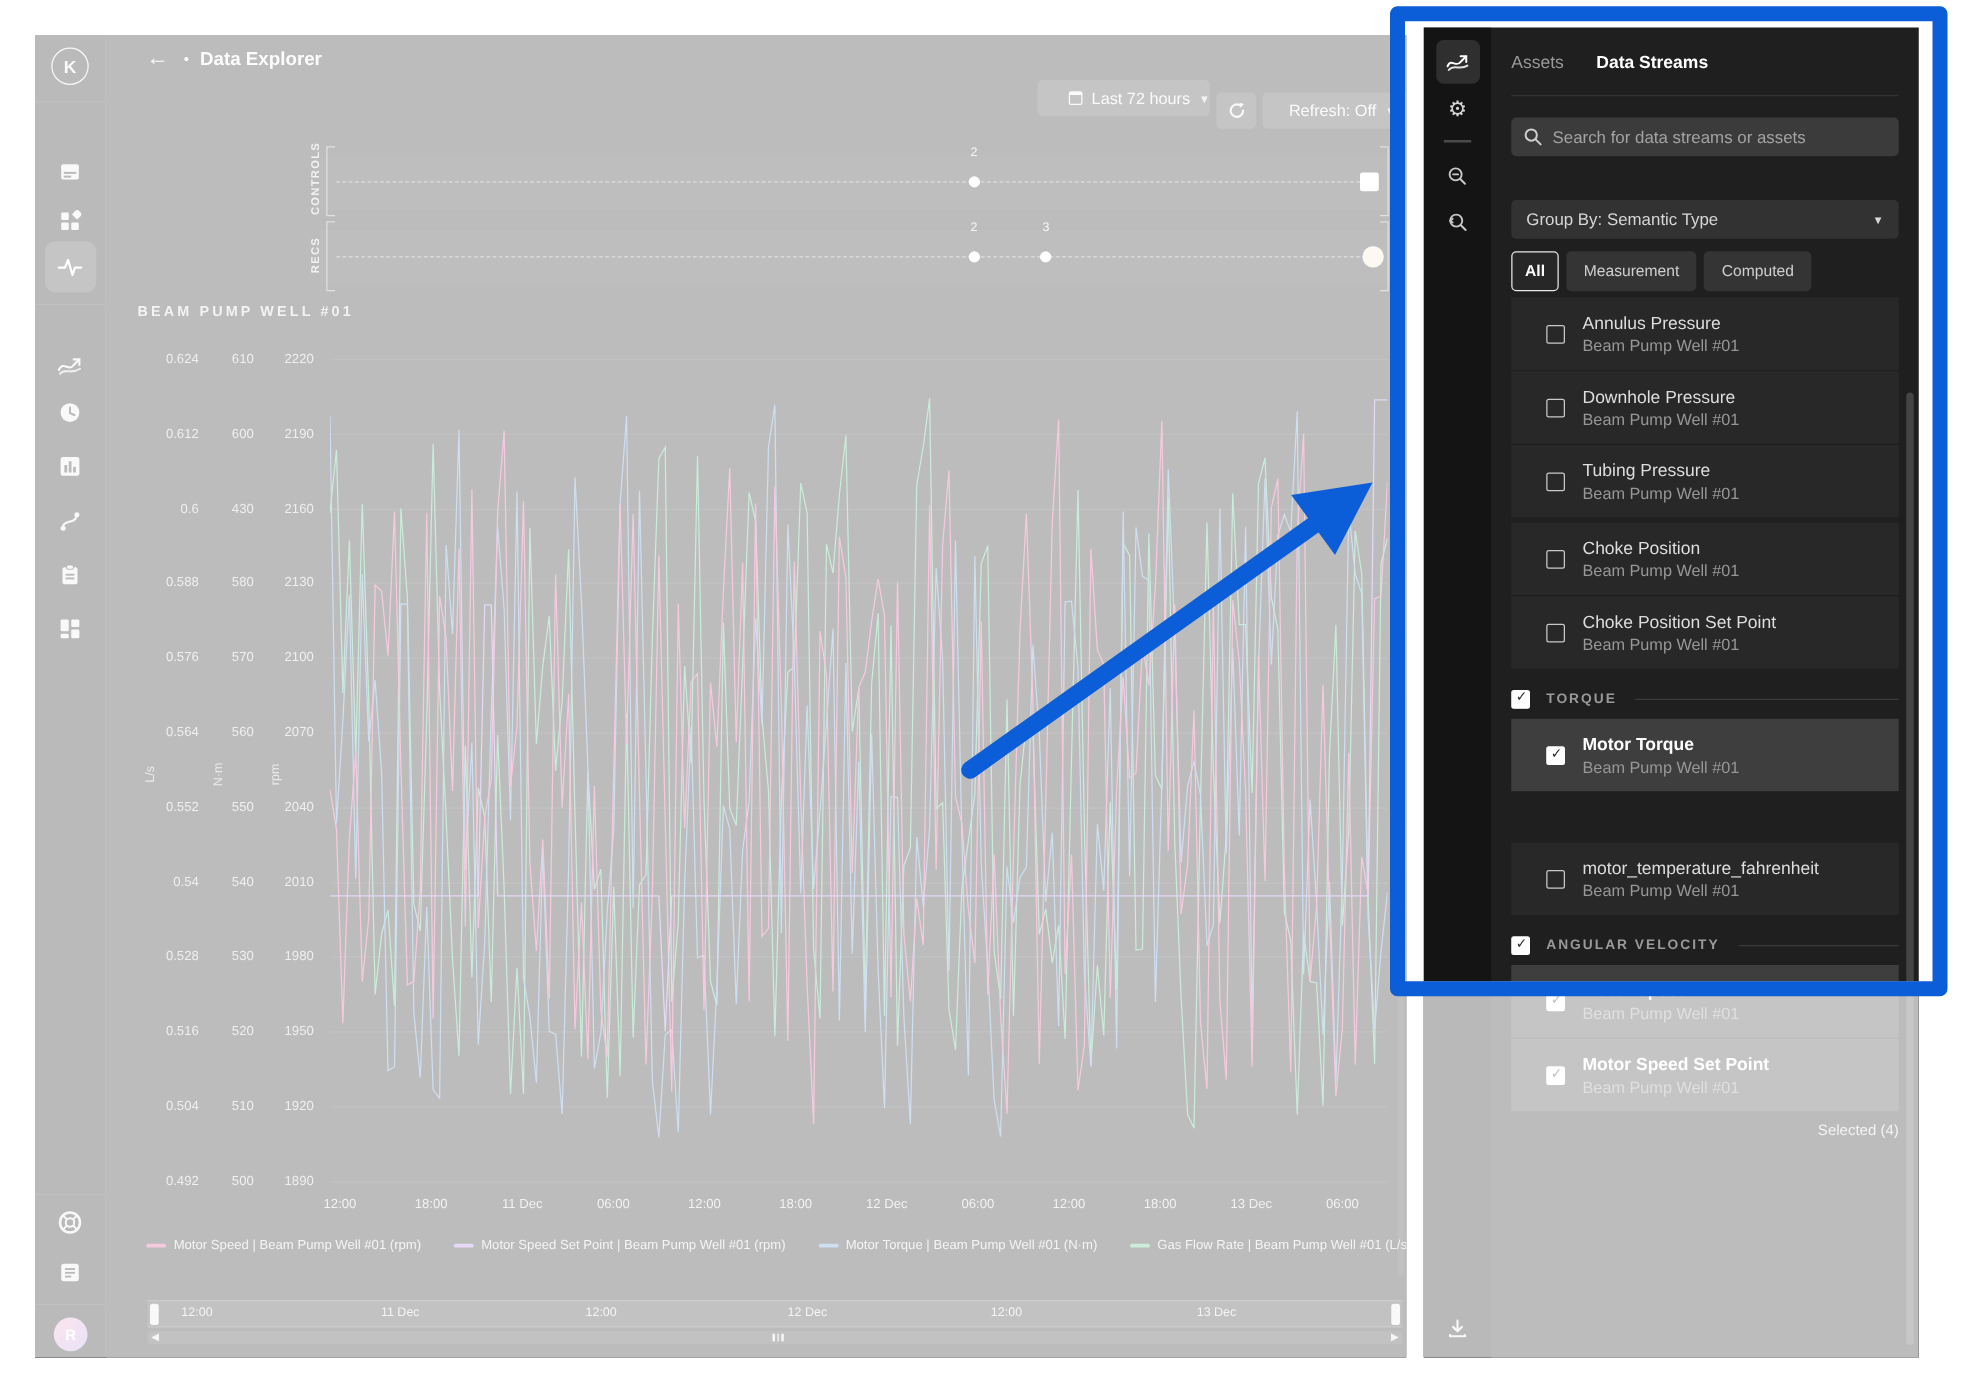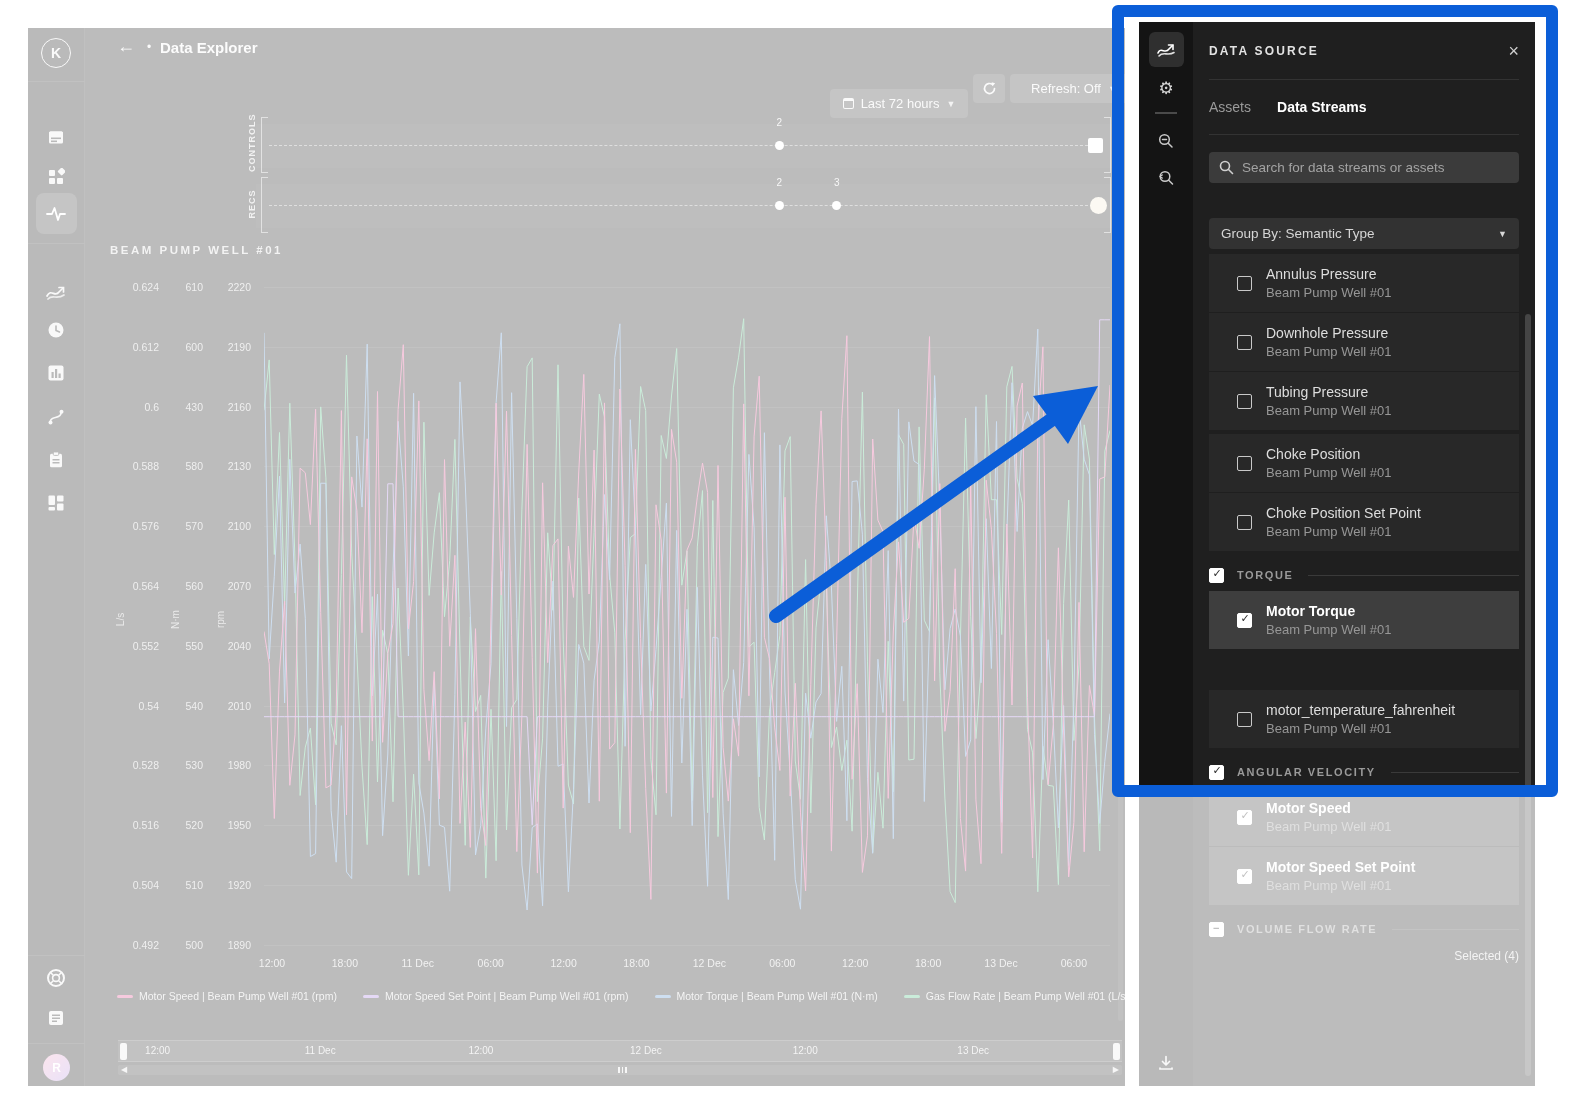--- a/index.html
+++ b/index.html
@@ -210,21 +210,21 @@
       <div class="sb-div" style="top:1015px"></div>
       <div class="avatar" style="top:1026px">R</div>
     </div>
 
     <div class="app-header">
       <div class="back">←</div>
       <div class="hdot">•</div>
       <div class="htitle">Data Explorer</div>
     </div>
 
-    <div class="btn" style="left:802px; top:61px; width:138px;">
+    <div class="btn" style="left:802px; top:36px; width:138px;justify-content:flex-end;">
       <span class="cal-glyph"></span>
       <span>Last 72 hours</span>
       <span class="chev">▼</span>
     </div>
     <div class="btn" style="left:945px; top:46px; width:32px;">
       <svg class="icon" width="15" height="15" viewBox="0 0 15 15">
           <path d="M12.5,7.5 A5,5 0 1 1 10.6,3.6" fill="none" stroke="#f0f0f0" stroke-width="1.7" stroke-linecap="round"></path>
           <polygon points="9.6,1.2 13.2,2.2 10.4,5.2" fill="#f0f0f0"></polygon>
         </svg>
     </div>
@@ -399,43 +399,44 @@
       </div>
       <div class="rail-ic" style="top:1041px">
         <svg class="icon" width="17" height="17" viewBox="0 0 17 17">
             <path d="M8.5,2 L8.5,10 M5,7 L8.5,10.5 L12,7" fill="none" stroke="#e6e6e6" stroke-width="1.7" stroke-linecap="round" stroke-linejoin="round"></path>
             <path d="M2.5,13.5 L2.5,14.5 L14.5,14.5 L14.5,13.5" fill="none" stroke="#e6e6e6" stroke-width="1.7" stroke-linecap="round"></path>
           </svg>
       </div>
     </div>
 
     <div class="panel-body">
-      <div class="p-header">
-        <span class="p-title">DATA SOURCE</span>
-        <span class="p-close">×</span>
-      </div>
 
       <div class="p-tabs">
         <span class="tab">Assets</span>
         <span class="tab active">Data Streams</span>
       </div>
 
       <div class="p-search">
         <svg class="icon" width="15" height="15" viewBox="0 0 15 15">
             <circle cx="6" cy="6" r="4.5" fill="none" stroke="#cfcfcf" stroke-width="1.6"></circle>
             <line x1="9.5" y1="9.5" x2="13.5" y2="13.5" stroke="#cfcfcf" stroke-width="1.6" stroke-linecap="round"></line>
           </svg>
         <input type="text" placeholder="Search for data streams or assets" style="">
       </div>
 
       <div class="p-group">
         <span>Group By: Semantic Type</span>
         <span class="chev">▼</span>
       </div>
 
+      <div class="p-chips">
+        <span class="chip active">All</span>
+        <span class="chip">Measurement</span>
+        <span class="chip">Computed</span>
+      </div>
 
       <div class="card" style="margin-top:5px">
         <span class="cb"></span>
         <div>
             <div class="tt">Annulus Pressure</div>
              <div class="st">Beam Pump Well #01</div>
           </div>
       </div>
       <div class="card">
         <span class="cb"></span>
@@ -501,25 +502,20 @@
           </div>
       </div>
       <div class="card sel">
         <span class="cb on"></span>
         <div>
             <div class="tt">Motor Speed Set Point</div>
              <div class="st">Beam Pump Well #01</div>
           </div>
       </div>
 
-      <div class="sec-head" style="margin-top:12px">
-        <span class="cb ind"></span>
-        <span class="sec-name">VOLUME FLOW RATE</span>
-        <span class="sec-line"></span>
-      </div>
 
       <div class="p-footer">Selected (4)</div>
     </div>
 
     <div class="panel-scroll"></div>
     <div class="panel-dim"></div>
   </div>
 
   <div class="hl-box"></div>
   <svg id="arrow-svg" width="1580" height="1120" viewBox="0 0 1580 1120">

